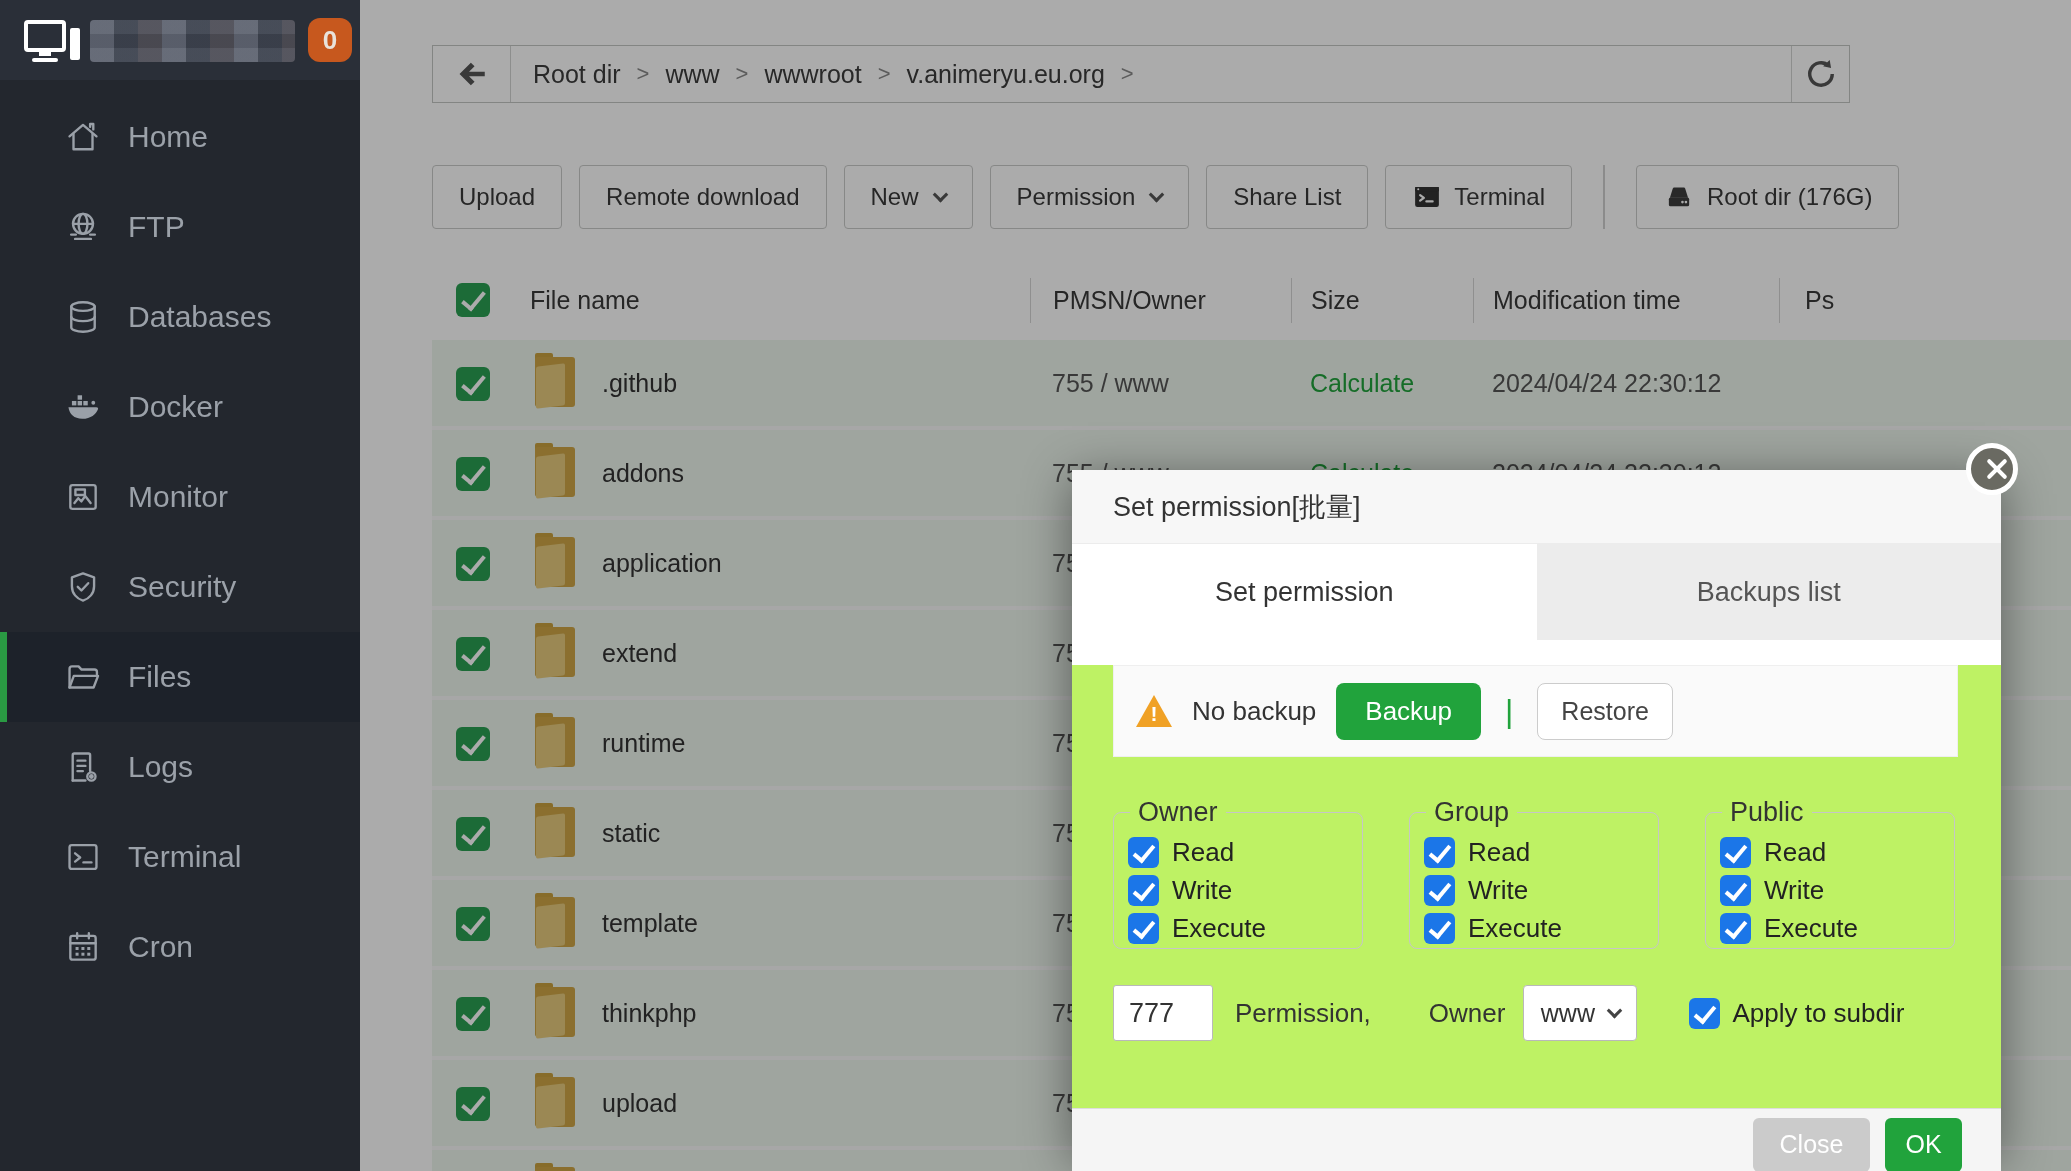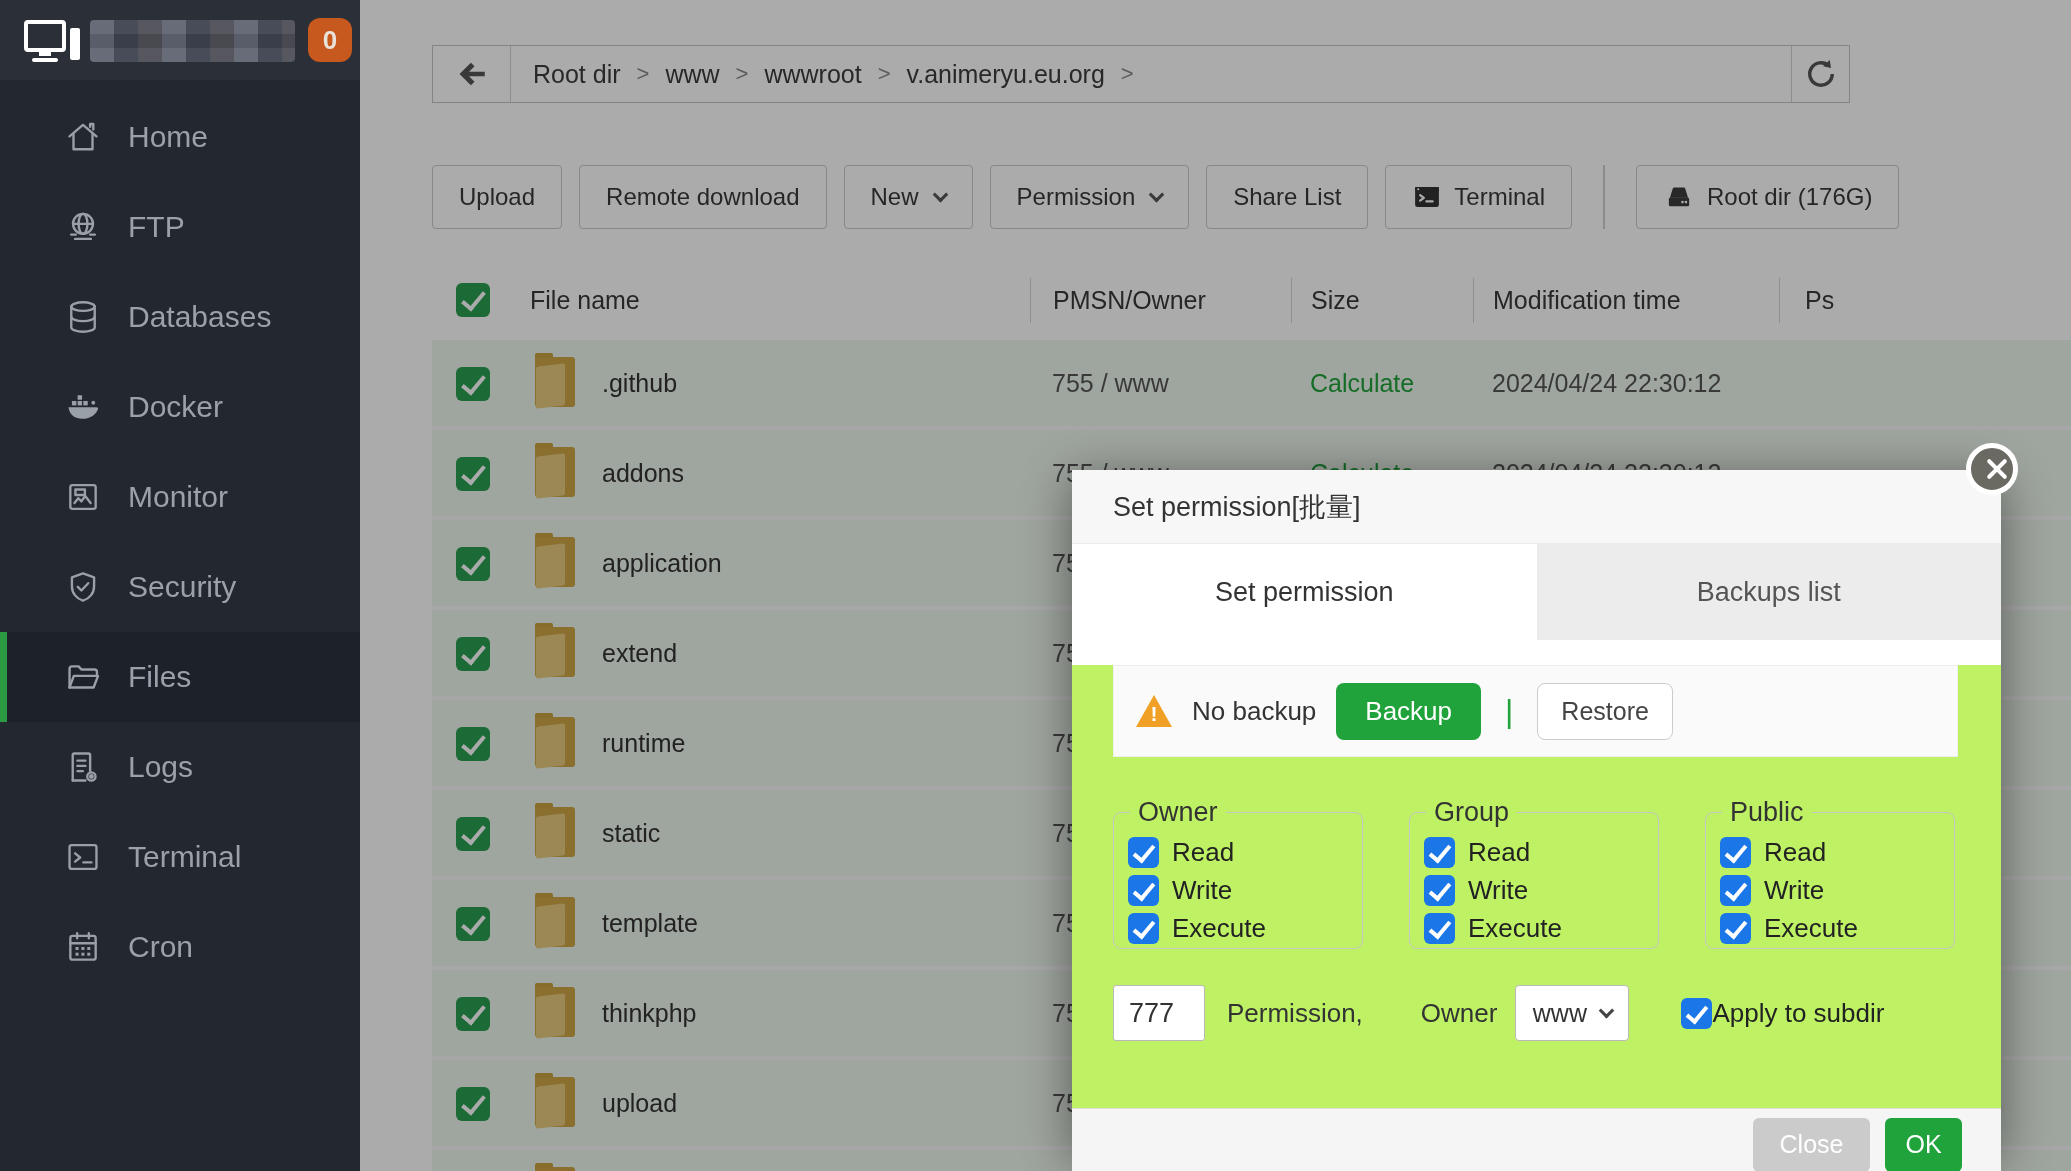--- a/index.html
+++ b/index.html
@@ -101,29 +101,29 @@
 
   .perm-groups { margin:40px 0 0 41px; display:flex; gap:46px; }
   .pgroup { width:250px; height:152px; border:1px solid #c6c6c6; border-radius:8px; padding:2px 0 0 14px; }
   .pgroup legend { font-size:27px; color:#333; padding:0 8px; margin-left:2px; }
   .popt { display:flex; align-items:center; gap:13px; margin-top:7px; font-size:26px; color:#222; }
   .bluecb { position:relative; width:31px; height:31px; border-radius:6px; background:#1b76e8; cursor:pointer; flex:0 0 auto; }
   .bluecb::after { content:""; position:absolute; left:10px; top:4px; width:8px; height:17px;
     border:solid #fff; border-width:0 4px 4px 0; transform:rotate(40deg); }
 
   .perm-controls { margin:36px 0 0 41px; display:flex; align-items:center; }
-  .perm-input { width:92px; height:56px; border:1px solid #b9b9b9; border-radius:3px; font-size:27px; color:#333;
+  .perm-input { width:100px; height:56px; border:1px solid #b9b9b9; border-radius:3px; font-size:27px; color:#333;
     padding-left:15px; font-family:inherit; }
   .lbl { font-size:26px; color:#333; }
   .lbl.permission { margin-left:22px; }
   .lbl.owner { margin-left:58px; }
   .owner-select { margin-left:18px; width:114px; height:56px; border:1px solid #b9b9b9; border-radius:4px;
     display:flex; align-items:center; justify-content:center; gap:14px; font-size:25px; color:#333; cursor:pointer; background:#fff; }
   .owner-select .chev { border-color:#444; margin-left:0; }
-  .apply-wrap { margin-left:52px; display:flex; align-items:center; font-size:26px; color:#222; }
+  .apply-wrap { margin-left:52px; display:flex; align-items:center; gap:12px; font-size:26px; color:#222; }
 
   .modal-footer { height:72px; background:#f5f5f5; border-top:1px solid #ddd;
     display:flex; align-items:center; justify-content:flex-end; gap:15px; padding-right:39px; }
   .btn-close { width:117px; height:54px; background:#cbcbcb; color:#fff; border:none; border-radius:6px;
     font-size:25px; cursor:pointer; font-family:inherit; }
   .btn-ok { width:77px; height:54px; background:#21a33c; color:#fff; border:none; border-radius:6px;
     font-size:25px; cursor:pointer; font-family:inherit; }
 </style>
 </head>
 <body>

